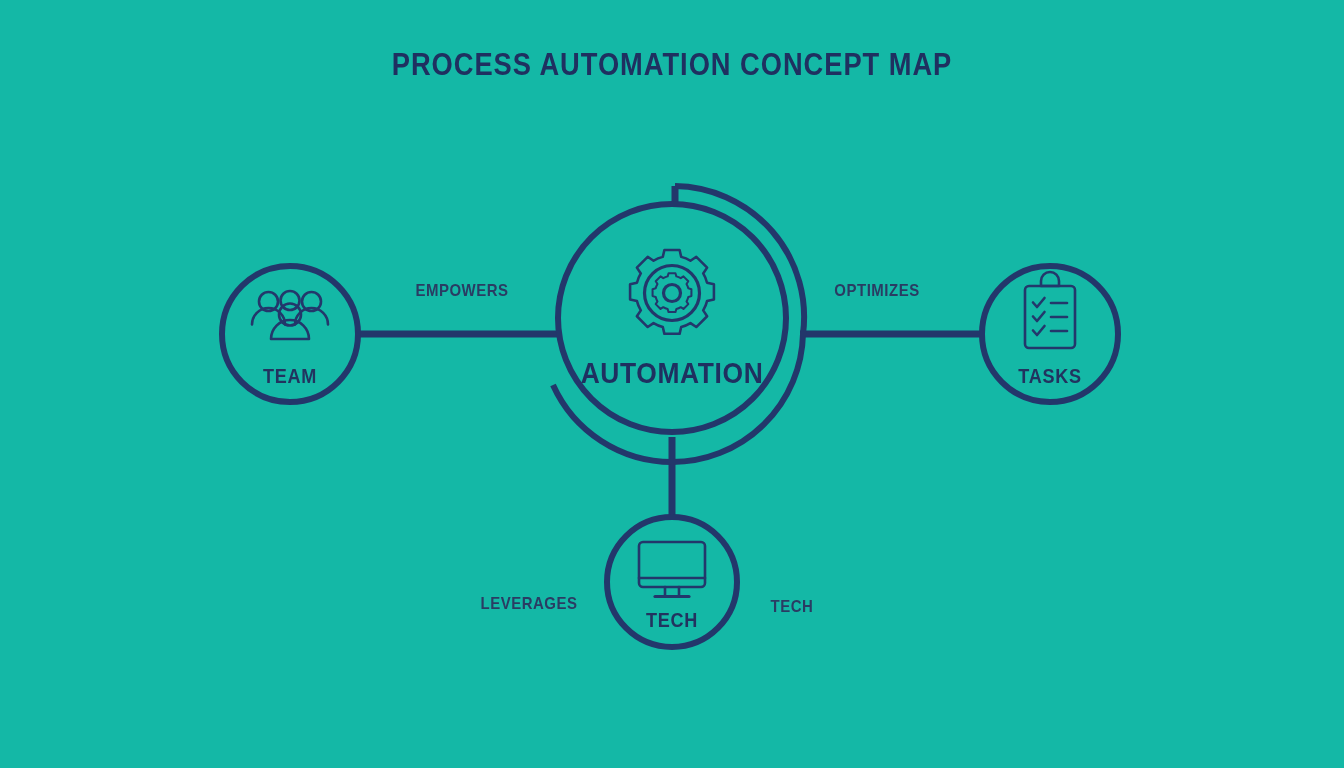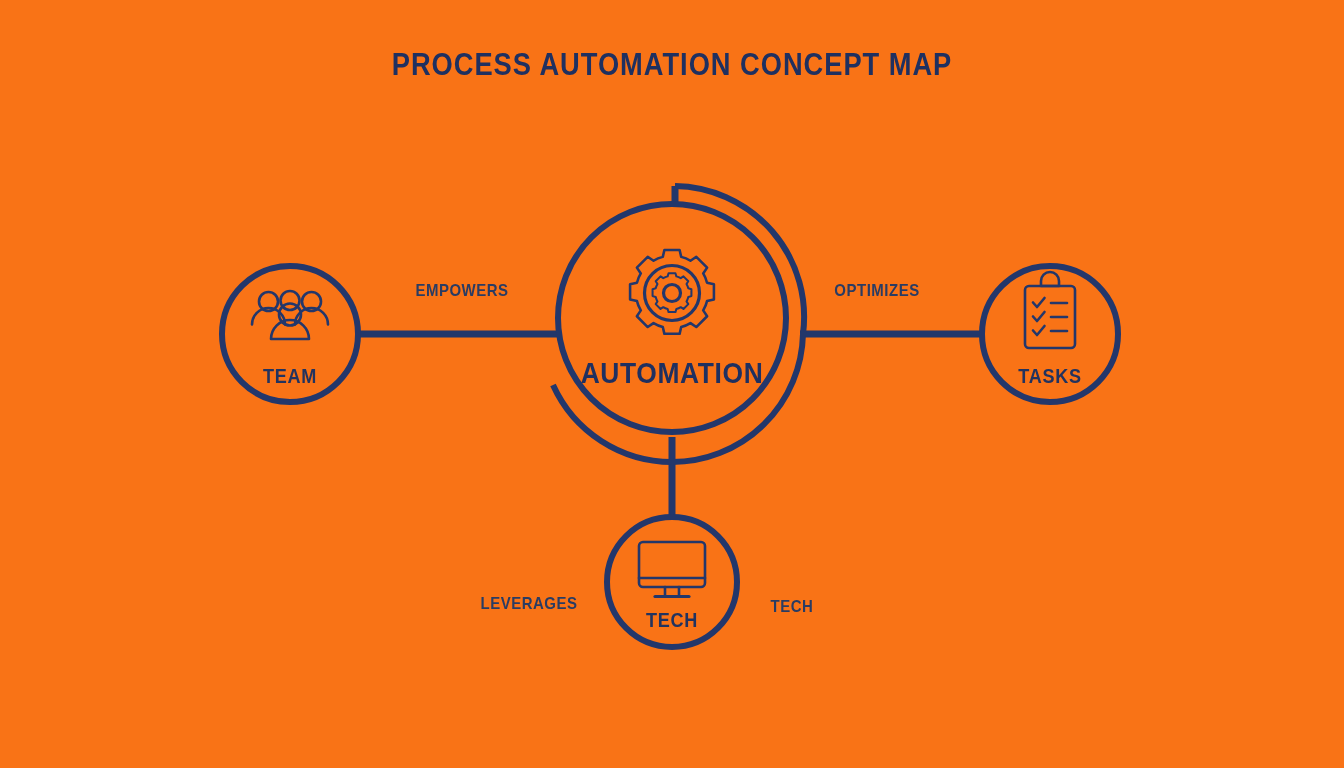--- a/index.html
+++ b/index.html
@@ -11,21 +11,21 @@
   body {
     width: 1344px;
     height: 768px;
     overflow: hidden;
     font-family: "Liberation Sans", sans-serif;
   }
   #canvas {
     position: relative;
     width: 1344px;
     height: 768px;
-    background: #f97316;
+    background: #14b8a6;
   }
   svg#diagram {
     position: absolute;
     top: 0;
     left: 0;
     width: 1344px;
     height: 768px;
     display: block;
   }
   .node-circle {

